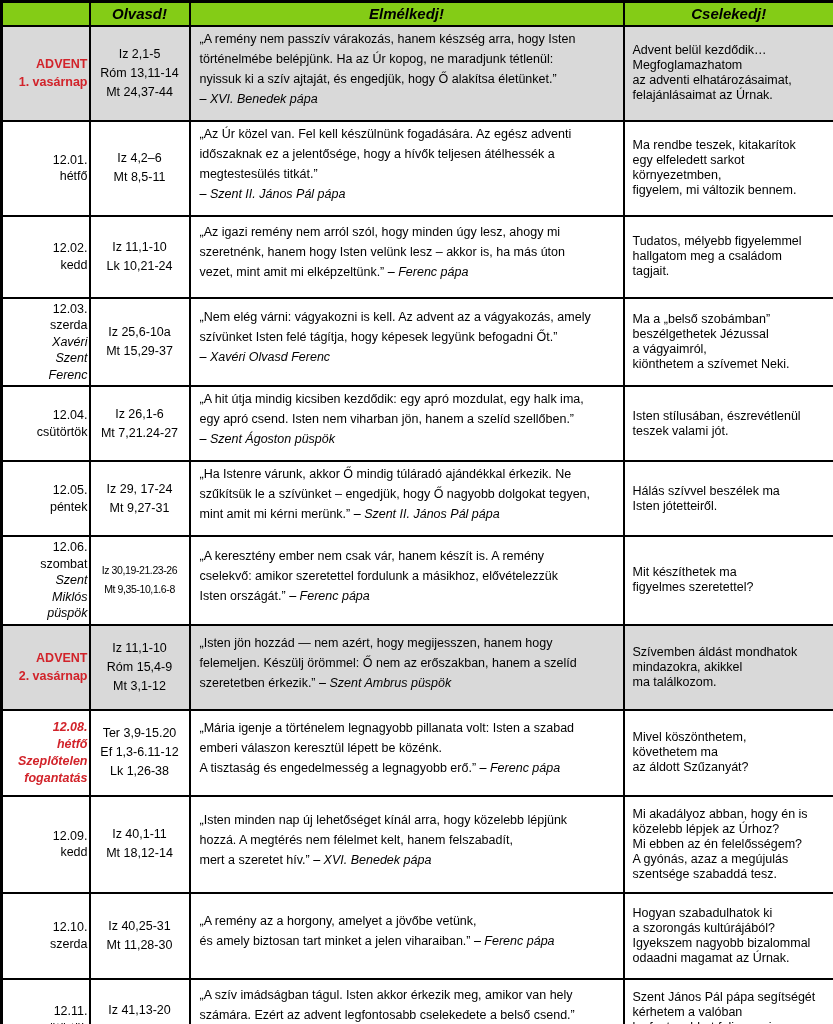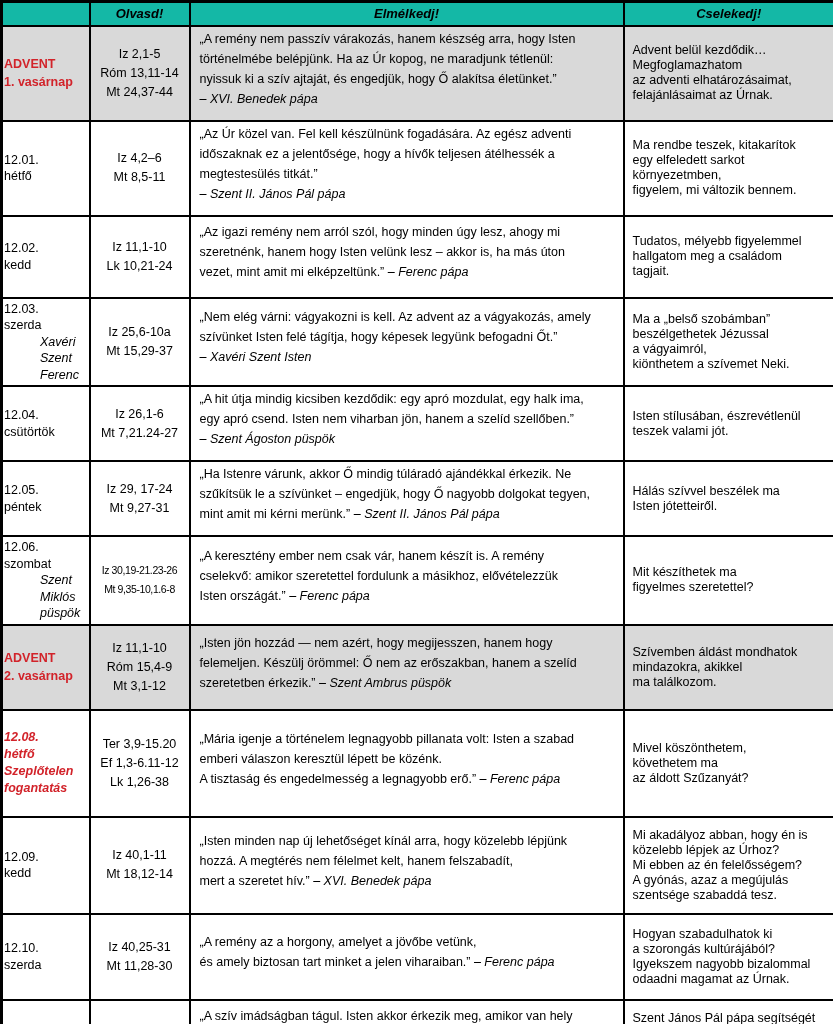--- a/index.html
+++ b/index.html
@@ -6,27 +6,27 @@
   * { box-sizing:border-box; }
   html,body { margin:0; padding:0; background:#fff; }
   body { width:833px; font-family:"Liberation Sans", sans-serif; color:#000; }
   table.calendar {
     width:833px; height:1024px;
     border-collapse:collapse; table-layout:fixed;
     border:3px solid #000;
   }
   td, th { border:2px solid #000; vertical-align:middle; overflow:hidden; }
   thead th {
-    height:24px; background:#14b8a6;
-    font-size:13px; font-weight:bold; font-style:italic;
+    height:24px; background:#84cc16;
+    font-size:15px; font-weight:bold; font-style:italic;
     text-align:center; padding:1px 2px;
   }
   tr.gray td { background:var(--gray); }
   .c-date {
-    text-align:left; font-size:12.5px; line-height:16.5px; padding:2px 1px;
+    text-align:right; font-size:12.5px; line-height:16.5px; padding:2px 1px;
   }
   .c-date .saint { font-style:italic;margin-left:36px; }
   .c-date.advent { color:var(--red); font-weight:bold; line-height:18px; }
   .c-date.feast  { color:var(--red); font-weight:bold; font-style:italic; line-height:17px; }
   .c-read {
     text-align:center; font-size:12.5px; line-height:19px; padding:13px 2px;
   }
   .c-read.small { font-size:10.5px; letter-spacing:-0.4px; }
   .c-quote {
     text-align:left; font-size:12.5px; line-height:20px; padding:2px 6px 11px 9px;
@@ -77,21 +77,21 @@
       <td class="c-quote"><span>„Az igazi remény nem arról szól, hogy minden úgy lesz, ahogy mi<br>szeretnénk, hanem hogy Isten velünk lesz – akkor is, ha más úton<br>vezet, mint amit mi elképzeltünk.”</span><span class="attr"> – Ferenc pápa</span></td>
       <td class="c-act">Tudatos, mélyebb figyelemmel<br>hallgatom meg a családom<br>tagjait.</td>
     </tr>
 
     <tr style="height:88px">
       <td class="c-date">
           <div>12.03.<br>szerda</div>
           <div class="saint">Xavéri<br>Szent Ferenc</div>
         </td>
       <td class="c-read">Iz 25,6-10a<br>Mt 15,29-37</td>
-      <td class="c-quote"><span>„Nem elég várni: vágyakozni is kell. Az advent az a vágyakozás, amely<br>szívünket Isten felé tágítja, hogy képesek legyünk befogadni Őt.”</span><span class="attr block">– Xavéri Szent Isten</span></td>
+      <td class="c-quote"><span>„Nem elég várni: vágyakozni is kell. Az advent az a vágyakozás, amely<br>szívünket Isten felé tágítja, hogy képesek legyünk befogadni Őt.”</span><span class="attr block">– Xavéri Olvasd Ferenc</span></td>
       <td class="c-act">Ma a „belső szobámban”<br>beszélgethetek Jézussal<br>a vágyaimról,<br>kiönthetem a szívemet Neki.</td>
     </tr>
 
     <tr style="height:52px">
       <td class="c-date">12.04.<br>csütörtök</td>
       <td class="c-read">Iz 26,1-6<br>Mt 7,21.24-27</td>
       <td class="c-quote"><span>„A hit útja mindig kicsiben kezdődik: egy apró mozdulat, egy halk ima,<br>egy apró csend. Isten nem viharban jön, hanem a szelíd szellőben.”</span><span class="attr block">– Szent Ágoston püspök</span></td>
       <td class="c-act">Isten stílusában, észrevétlenül<br>teszek valami jót.</td>
     </tr>
 
@@ -112,21 +112,21 @@
       <td class="c-act">Mit készíthetek ma<br>figyelmes szeretettel?</td>
     </tr>
 
     <tr class="gray" style="height:79px">
       <td class="c-date advent">ADVENT<br>2. vasárnap</td>
       <td class="c-read">Iz 11,1-10<br>Róm 15,4-9<br>Mt 3,1-12</td>
       <td class="c-quote"><span>„Isten jön hozzád — nem azért, hogy megijesszen, hanem hogy<br>felemeljen. Készülj örömmel: Ő nem az erőszakban, hanem a szelíd<br>szeretetben érkezik.”</span><span class="attr"> – Szent Ambrus püspök</span></td>
       <td class="c-act">Szívemben áldást mondhatok<br>mindazokra, akikkel<br>ma találkozom.</td>
     </tr>
 
-    <tr style="height:107px">
+    <tr style="height:86px">
       <td class="c-date feast">12.08.<br>hétfő<br>Szeplőtelen<br>fogantatás</td>
       <td class="c-read">Ter 3,9-15.20<br>Ef 1,3-6.11-12<br>Lk 1,26-38</td>
       <td class="c-quote"><span>„Mária igenje a történelem legnagyobb pillanata volt: Isten a szabad<br>emberi válaszon keresztül lépett be közénk.<br>A tisztaság és engedelmesség a legnagyobb erő.”</span><span class="attr"> – Ferenc pápa</span></td>
       <td class="c-act">Mivel köszönthetem,<br>követhetem ma<br>az áldott Szűzanyát?</td>
     </tr>
 
     <tr style="height:97px">
       <td class="c-date">12.09.<br>kedd</td>
       <td class="c-read">Iz 40,1-11<br>Mt 18,12-14</td>
       <td class="c-quote"><span>„Isten minden nap új lehetőséget kínál arra, hogy közelebb lépjünk<br>hozzá. A megtérés nem félelmet kelt, hanem felszabadít,<br>mert a szeretet hív.”</span><span class="attr"> – XVI. Benedek pápa</span></td>

